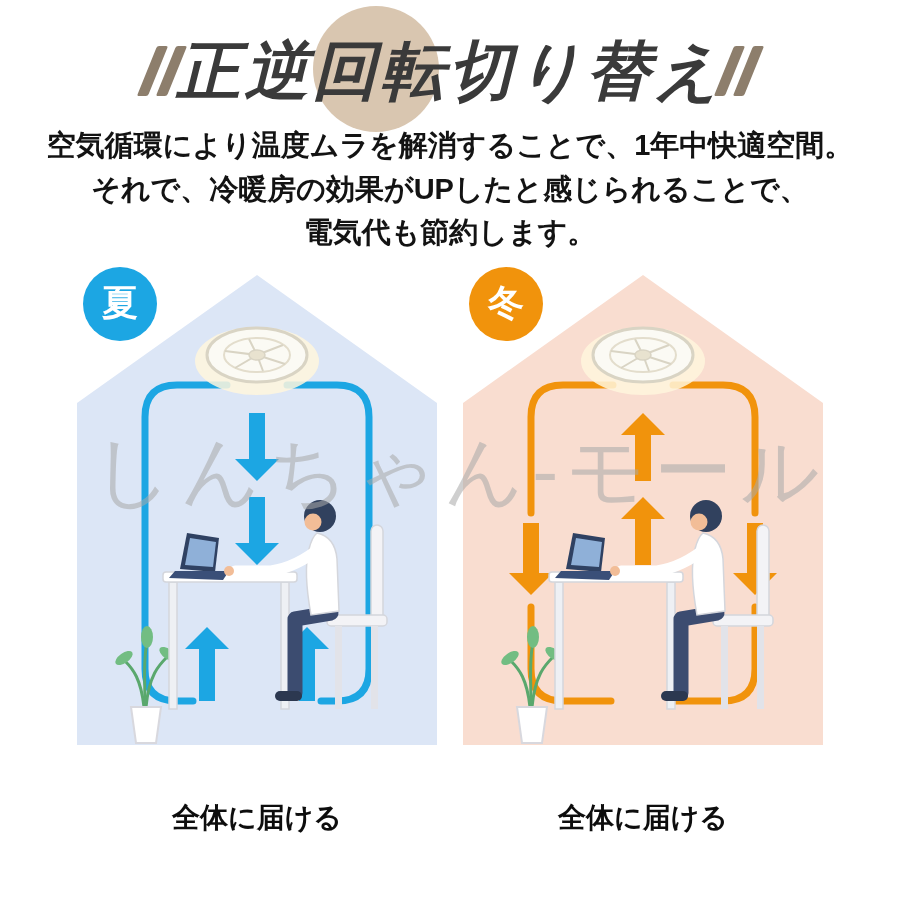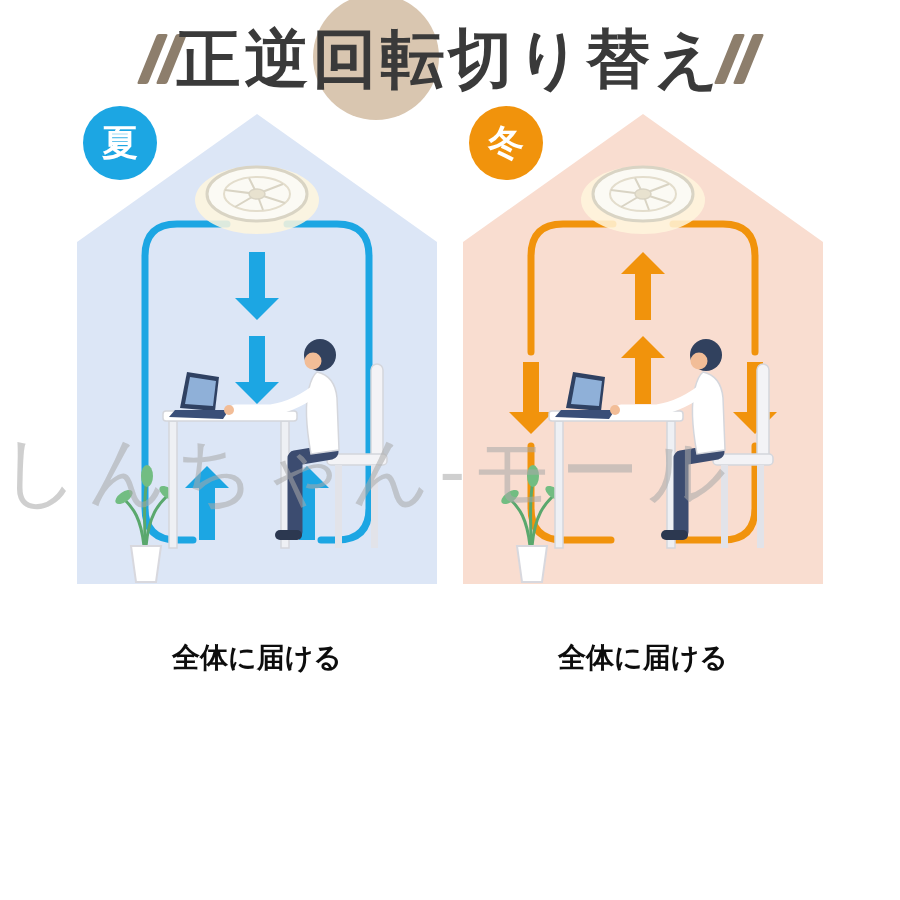--- a/index.html
+++ b/index.html
@@ -5,21 +5,21 @@
   html,body { margin:0; padding:0; background:#ffffff; }
   .page {
     position:relative; width:900px; height:900px; margin:0 auto;
     background:#ffffff; overflow:hidden;
     font-family:"Liberation Sans","DejaVu Sans",sans-serif;
   }
 
   
   .title-row {
     display:flex; align-items:center; justify-content:center;
-    padding-top:24px;
+    padding-top:36px;font-style:italic;
   }
   .slashes { display:inline-flex; gap:8px; }
   .slash-bar {
     display:inline-block; width:11px; height:50px;
     background:var(--title-slash); transform:skewX(-22deg); border-radius:2px;
   }
   .title { position:relative; margin:0; font-size:64px; font-weight:800;
     color:#3a3a3a; letter-spacing:4px; line-height:1.1; }
   .title-circle {
     position:absolute; left:136px; top:-30px; width:126px; height:126px;
@@ -51,23 +51,23 @@
   .panel.winter .badge { background:var(--winter-accent); }
 
   .caption {
     margin:14px 0 0; text-align:center; font-size:28px; font-weight:600;
     color:#0d0d0d; line-height:1.4;
   }
 
   
   .watermark {
     position:absolute; left:0; right:0; top:420px; z-index:5;
-    text-align:left; white-space:nowrap; pointer-events:none;
+    text-align:center; white-space:nowrap; pointer-events:none;
     font-size:78px; font-weight:400; letter-spacing:8px;
-    color:var(--watermark); opacity:0.55;
+    color:var(--watermark); opacity:0.55;padding-left:21px;
   }
 </style>
 </head>
 <body>
 
 <div class="page">
 
   <header class="title-row">
     <span class="slashes">
       <i class="slash-bar"></i>
@@ -76,20 +76,25 @@
     <h1 class="title">
       <span class="title-circle"></span>
       <span class="title-text">正逆回転切り替え</span>
     </h1>
     <span class="slashes">
       <i class="slash-bar"></i>
       <i class="slash-bar"></i>
     </span>
   </header>
 
+  <p class="desc">
+    <span>空気循環により温度ムラを解消することで、1年中快適空間。</span><br>
+    <span>それで、冷暖房の効果がUPしたと感じられることで、</span><br>
+    <span>電気代も節約します。</span>
+  </p>
 
   <div class="panels">
 
     <section class="panel summer">
       <div class="badge">夏</div>
       <svg width="360" height="470" viewBox="0 0 360 470">
         <polygon class="house-bg" points="180,0 360,128 360,470 0,470 0,128"></polygon>
 
         <g>
           <path d="M 150 110 L 100 110 Q 68 110 68 142 L 68 394 Q 68 426 100 426 L 116 426" fill="none" stroke="currentColor" stroke-width="7" stroke-linecap="round"></path>

